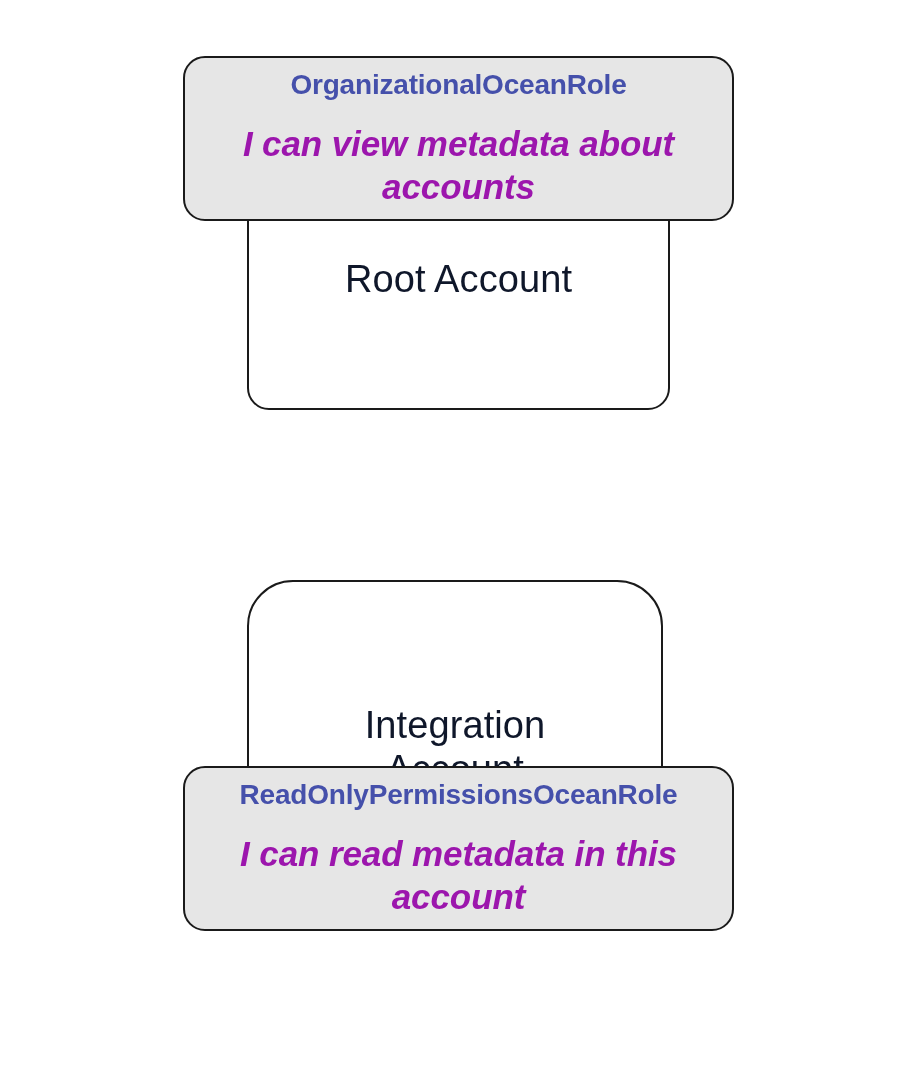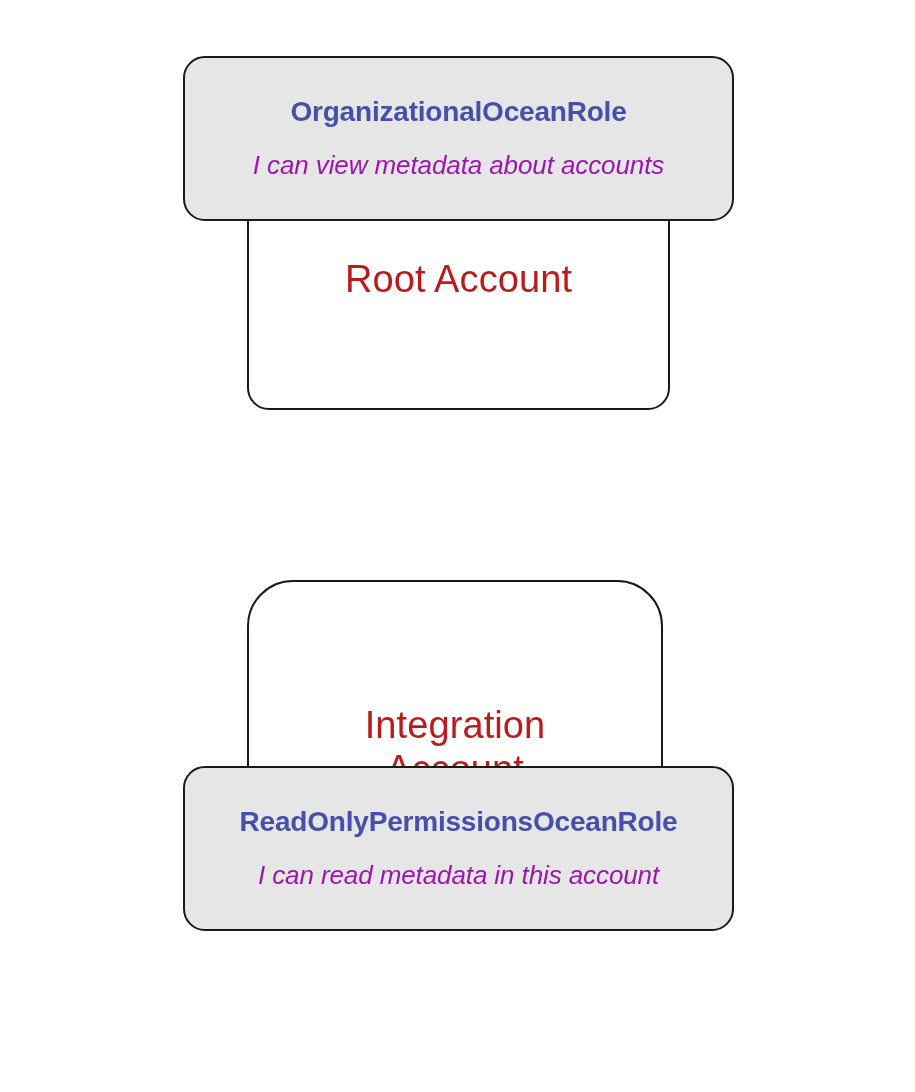--- a/index.html
+++ b/index.html
@@ -44,21 +44,21 @@
     height: 264px;
     border-radius: 46px;
     margin-top: 48px;
   }
 
   .account-label {
     position: absolute;
     left: 0;
     width: 100%;
     text-align: center;
-    color: #b91c1c;
+    color: #0f172a;
     font-size: 38px;
     font-weight: 400;
     line-height: 1.17;
     letter-spacing: 0.1px;
     white-space: pre-line;
   }
 
   #root-account-label {
     top: 125px;
   }
@@ -91,23 +91,23 @@
     color: #4550ab;
     font-size: 28px;
     font-weight: bold;
     line-height: 1.2;
     text-align: center;
     letter-spacing: -0.2px;
   }
 
   .role-subtitle {
     color: #9c16ad;
-    font-size: 26px;
+    font-size: 35px;
     font-style: italic;
-    font-weight: 400;
+    font-weight: 700;
     line-height: 1.25;
     text-align: center;
     margin-top: 20px;
     letter-spacing: -0.1px;
   }
 </style>
 </head>
 <body>
 
 <div id="canvas">

